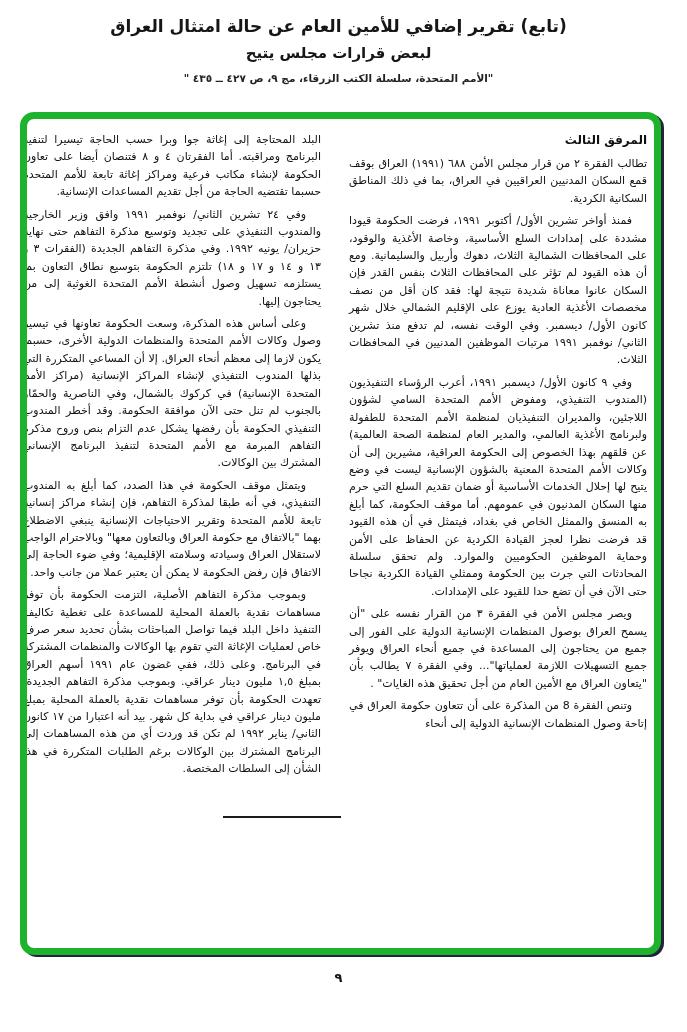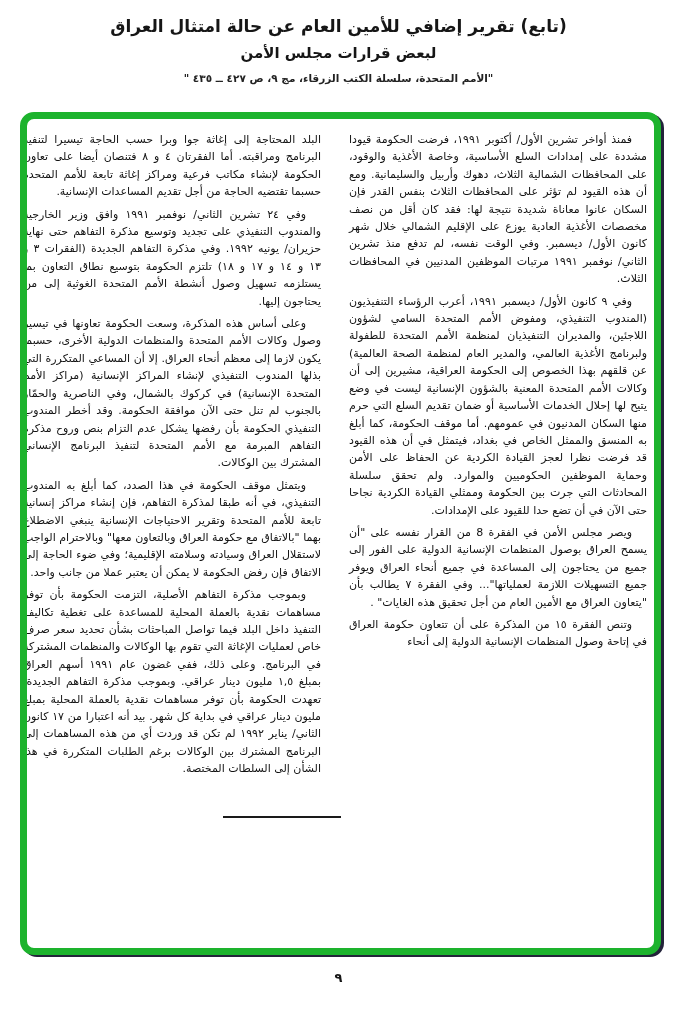--- a/index.html
+++ b/index.html
@@ -106,32 +106,34 @@
     direction: rtl;
   }
 </style>
 </head>
 <body>
 
 <div class="page">
 
   <div class="header">
     <div class="title-line1">(تابع) تقرير إضافي للأمين العام عن حالة امتثال العراق</div>
-    <div class="title-line2">لبعض قرارات مجلس الأمن</div>
+    <div class="title-line2">لبعض قرارات مجلس يتيح</div>
     <div class="source-line">"الأمم المتحدة، سلسلة الكتب الزرقاء، مج ٩، ص ٤٢٧ ــ ٤٣٥ "</div>
   </div>
 
   <div class="frame">
     <div class="columns">
 
       <div class="col">
+        <div class="heading">المرفق الثالث</div>
+        <p>تطالب الفقرة ٢ من قرار مجلس الأمن ٦٨٨ (١٩٩١) العراق بوقف قمع السكان المدنيين العراقيين في العراق، بما في ذلك المناطق السكانية الكردية.</p>
         <p class="indent">فمنذ أواخر تشرين الأول/ أكتوبر ١٩٩١، فرضت الحكومة قيودا مشددة على إمدادات السلع الأساسية، وخاصة الأغذية والوقود، على المحافظات الشمالية الثلاث، دهوك وأربيل والسليمانية. ومع أن هذه القيود لم تؤثر على المحافظات الثلاث بنفس القدر فإن السكان عانوا معاناة شديدة نتيجة لها: فقد كان أقل من نصف مخصصات الأغذية العادية يوزع على الإقليم الشمالي خلال شهر كانون الأول/ ديسمبر. وفي الوقت نفسه، لم تدفع منذ تشرين الثاني/ نوفمبر ١٩٩١ مرتبات الموظفين المدنيين في المحافظات الثلاث.</p>
         <p class="indent">وفي ٩ كانون الأول/ ديسمبر ١٩٩١، أعرب الرؤساء التنفيذيون (المندوب التنفيذي، ومفوض الأمم المتحدة السامي لشؤون اللاجئين، والمديران التنفيذيان لمنظمة الأمم المتحدة للطفولة ولبرنامج الأغذية العالمي، والمدير العام لمنظمة الصحة العالمية) عن قلقهم بهذا الخصوص إلى الحكومة العراقية، مشيرين إلى أن وكالات الأمم المتحدة المعنية بالشؤون الإنسانية ليست في وضع يتيح لها إحلال الخدمات الأساسية أو ضمان تقديم السلع التي حرم منها السكان المدنيون في عمومهم. أما موقف الحكومة، كما أبلغ به المنسق والممثل الخاص في بغداد، فيتمثل في أن هذه القيود قد فرضت نظرا لعجز القيادة الكردية عن الحفاظ على الأمن وحماية الموظفين الحكوميين والموارد. ولم تحقق سلسلة المحادثات التي جرت بين الحكومة وممثلي القيادة الكردية نجاحا حتى الآن في أن تضع حدا للقيود على الإمدادات.</p>
-        <p class="indent">ويصر مجلس الأمن في الفقرة 8 من القرار نفسه على "أن يسمح العراق بوصول المنظمات الإنسانية الدولية على الفور إلى جميع من يحتاجون إلى المساعدة في جميع أنحاء العراق ويوفر جميع التسهيلات اللازمة لعملياتها"... وفي الفقرة ٧ يطالب بأن "يتعاون العراق مع الأمين العام من أجل تحقيق هذه الغايات" .</p>
-        <p class="indent">وتنص الفقرة ١٥ من المذكرة على أن تتعاون حكومة العراق في إتاحة وصول المنظمات الإنسانية الدولية إلى أنحاء</p>
+        <p class="indent">ويصر مجلس الأمن في الفقرة ٣ من القرار نفسه على "أن يسمح العراق بوصول المنظمات الإنسانية الدولية على الفور إلى جميع من يحتاجون إلى المساعدة في جميع أنحاء العراق ويوفر جميع التسهيلات اللازمة لعملياتها"... وفي الفقرة ٧ يطالب بأن "يتعاون العراق مع الأمين العام من أجل تحقيق هذه الغايات" .</p>
+        <p class="indent">وتنص الفقرة 8 من المذكرة على أن تتعاون حكومة العراق في إتاحة وصول المنظمات الإنسانية الدولية إلى أنحاء</p>
       </div>
 
       <div class="col">
         <p>البلد المحتاجة إلى إغاثة جوا وبرا حسب الحاجة تيسيرا لتنفيذ البرنامج ومراقبته. أما الفقرتان ٤ و ٨ فتنصان أيضا على تعاون الحكومة لإنشاء مكاتب فرعية ومراكز إغاثة تابعة للأمم المتحدة حسبما تقتضيه الحاجة من أجل تقديم المساعدات الإنسانية.</p>
         <p class="indent">وفي ٢٤ تشرين الثاني/ نوفمبر ١٩٩١ وافق وزير الخارجية والمندوب التنفيذي على تجديد وتوسيع مذكرة التفاهم حتى نهاية حزيران/ يونيه ١٩٩٢. وفي مذكرة التفاهم الجديدة (الفقرات ٣ و ١٣ و ١٤ و ١٧ و ١٨) تلتزم الحكومة بتوسيع نطاق التعاون بما يستلزمه تسهيل وصول أنشطة الأمم المتحدة الغوثية إلى من يحتاجون إليها.</p>
         <p class="indent">وعلى أساس هذه المذكرة، وسعت الحكومة تعاونها في تيسير وصول وكالات الأمم المتحدة والمنظمات الدولية الأخرى، حسبما يكون لازما إلى معظم أنحاء العراق. إلا أن المساعي المتكررة التي بذلها المندوب التنفيذي لإنشاء المراكز الإنسانية (مراكز الأمم المتحدة الإنسانية) في كركوك بالشمال، وفي الناصرية والحمّار بالجنوب لم تنل حتى الآن موافقة الحكومة. وقد أخطر المندوب التنفيذي الحكومة بأن رفضها يشكل عدم التزام بنص وروح مذكرة التفاهم المبرمة مع الأمم المتحدة لتنفيذ البرنامج الإنساني المشترك بين الوكالات.</p>
         <p class="indent">ويتمثل موقف الحكومة في هذا الصدد، كما أبلغ به المندوب التنفيذي، في أنه طبقا لمذكرة التفاهم، فإن إنشاء مراكز إنسانية تابعة للأمم المتحدة وتقرير الاحتياجات الإنسانية ينبغي الاضطلاع بهما "بالاتفاق مع حكومة العراق وبالتعاون معها" وبالاحترام الواجب لاستقلال العراق وسيادته وسلامته الإقليمية؛ وفي ضوء الحاجة إلى الاتفاق فإن رفض الحكومة لا يمكن أن يعتبر عملا من جانب واحد.</p>
         <p class="indent">وبموجب مذكرة التفاهم الأصلية، التزمت الحكومة بأن توفر مساهمات نقدية بالعملة المحلية للمساعدة على تغطية تكاليف التنفيذ داخل البلد فيما تواصل المباحثات بشأن تحديد سعر صرف خاص لعمليات الإغاثة التي تقوم بها الوكالات والمنظمات المشتركة في البرنامج. وعلى ذلك، ففي غضون عام ١٩٩١ أسهم العراق بمبلغ ١,٥ مليون دينار عراقي. وبموجب مذكرة التفاهم الجديدة، تعهدت الحكومة بأن توفر مساهمات نقدية بالعملة المحلية بمبلغ مليون دينار عراقي في بداية كل شهر. بيد أنه اعتبارا من ١٧ كانون الثاني/ يناير ١٩٩٢ لم تكن قد وردت أي من هذه المساهمات إلى البرنامج المشترك بين الوكالات برغم الطلبات المتكررة في هذا الشأن إلى السلطات المختصة.</p>
         <div class="footnote-rule"></div>
       </div>

